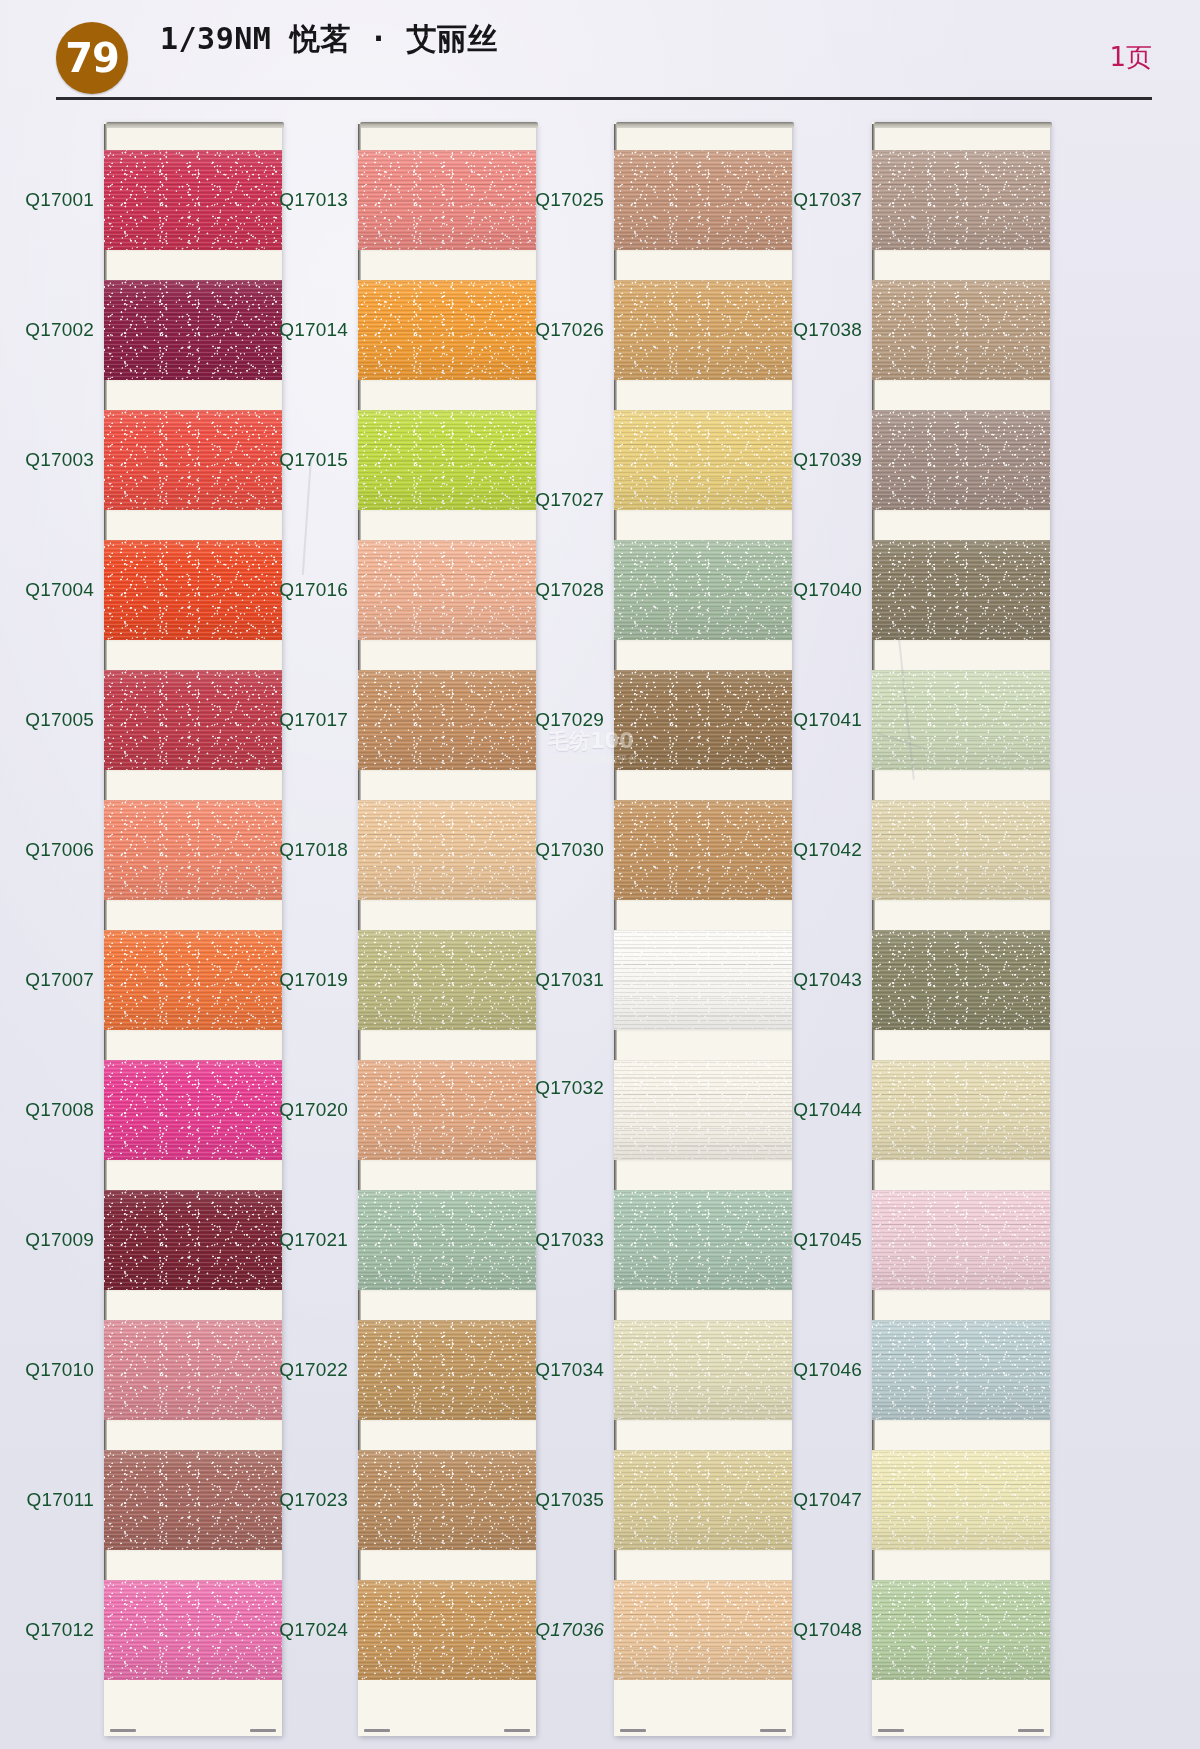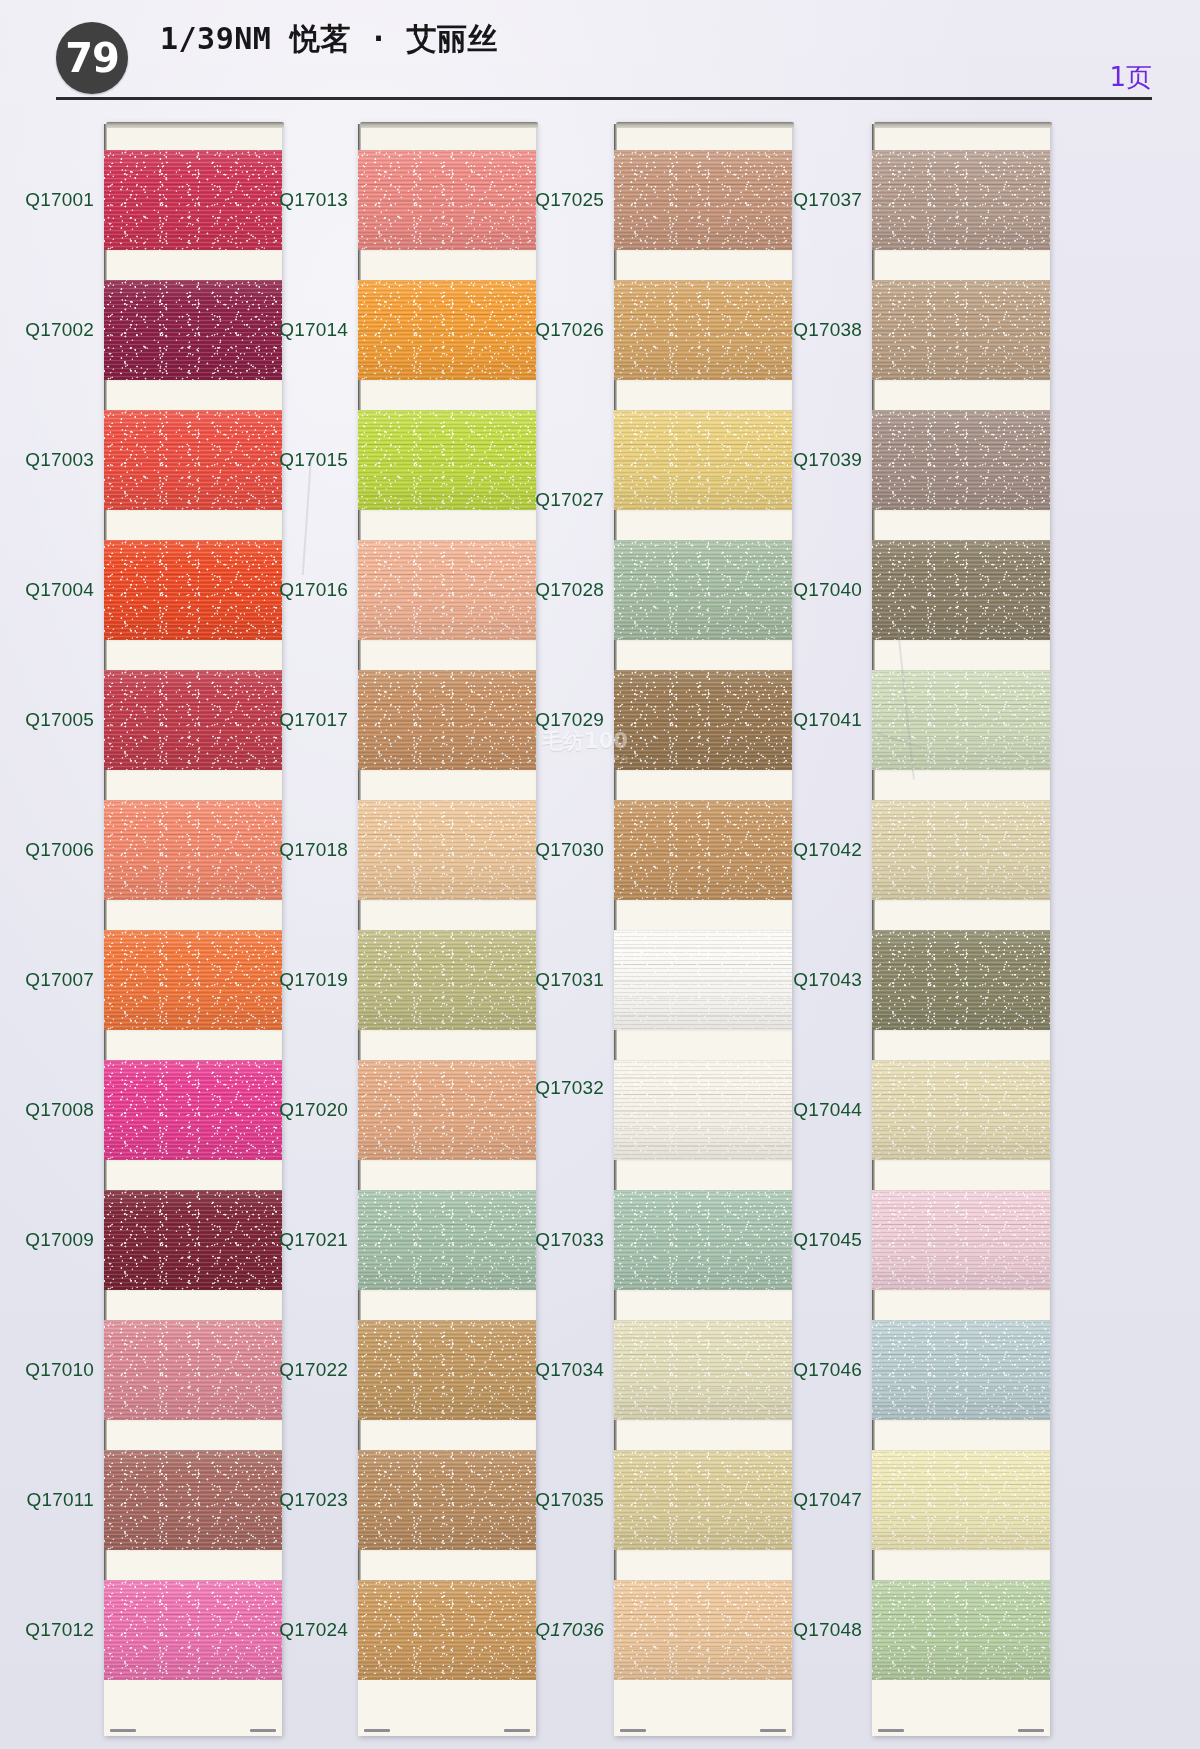--- a/index.html
+++ b/index.html
@@ -31,21 +31,21 @@
     right: 48px;
     height: 84px;
   }
   .badge {
     position: absolute;
     left: 0;
     top: 8px;
     width: 72px;
     height: 72px;
     border-radius: 50%;
-    background: #404040;
+    background: #a16207;
     color: #ffffff;
     font-size: 40px;
     font-weight: bold;
     font-family: "DejaVu Sans", sans-serif;
     display: flex;
     align-items: center;
     justify-content: center;
     letter-spacing: -1px;
     box-shadow: 0 1px 2px rgba(0,0,0,0.25);
   }
@@ -70,23 +70,22 @@
     white-space: nowrap;
     line-height: 34px;
     margin-top: 2px;
   }
   .page-no {
     position: absolute;
     right: 0;
     top: 26px;
     font-family: "DejaVu Sans", sans-serif;
     font-size: 26px;
-    color: #6d28d9;
+    color: #be185d;
     white-space: nowrap;
-    margin-top: 20px;
   }
   .rule {
     position: absolute;
     left: 56px;
     right: 48px;
     top: 97px;
     height: 3px;
     background: #2b2b30;
   }
 
@@ -237,27 +236,26 @@
     font-family: "Liberation Sans", sans-serif;
     font-size: 19px;
     color: #14532d;
     white-space: nowrap;
     letter-spacing: 0.2px;
   }
 
   
   .watermark {
     position: absolute;
-    left: 505px;
+    left: 548px;
     top: 730px;
     width: 160px;
     height: 52px;
     pointer-events: none;
     opacity: 0.42;
-    text-align: center;
   }
   .wm-text {
     font-family: "DejaVu Sans", sans-serif;
     font-size: 21px;
     font-weight: bold;
     color: #ffffff;
     text-shadow: 0 1px 1px rgba(120,120,140,0.5);
     white-space: nowrap;
     line-height: 22px;
   }

